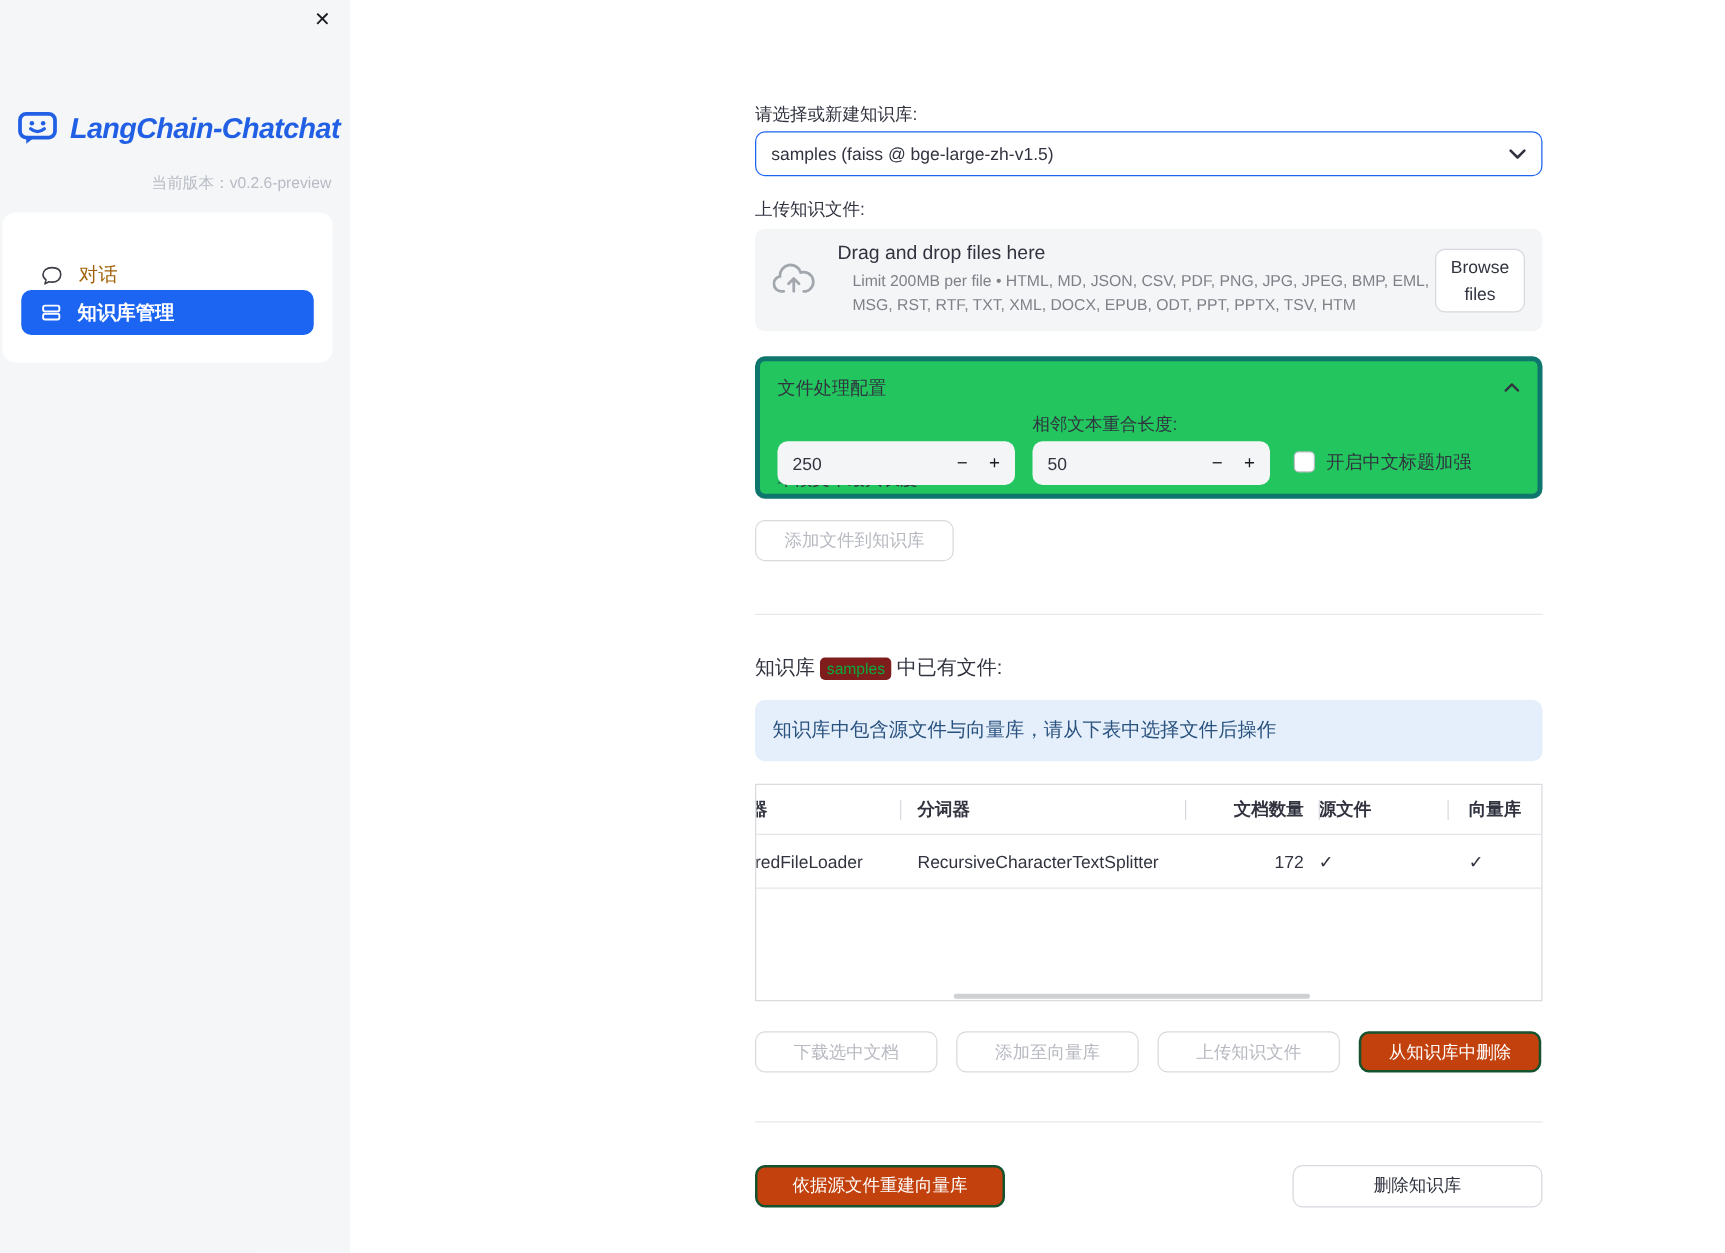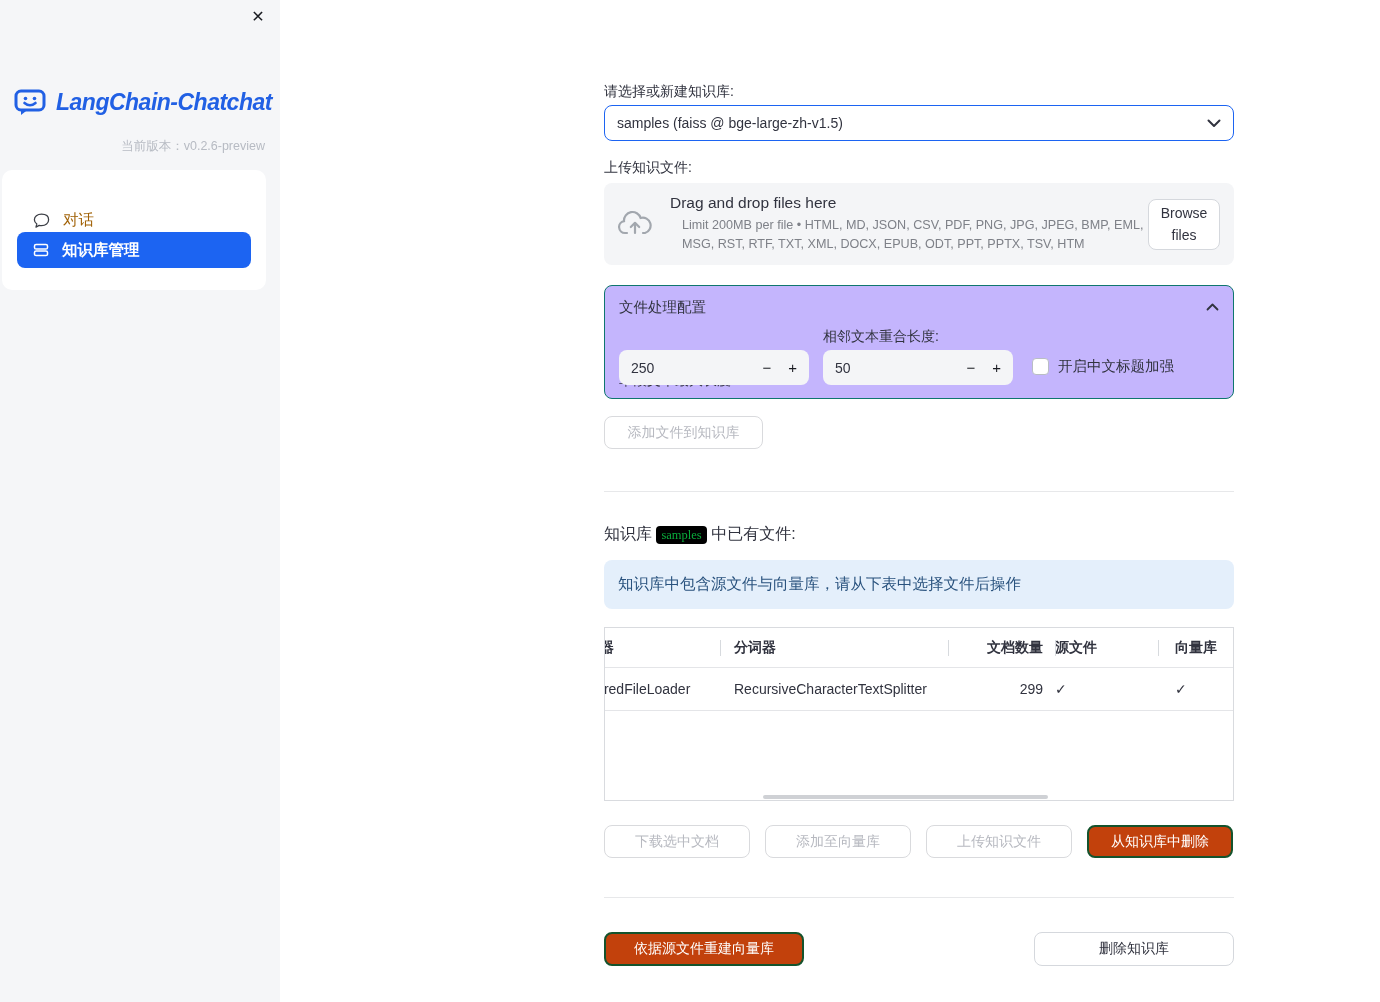--- a/index.html
+++ b/index.html
@@ -36,21 +36,21 @@
   #dropzone { top:183px; height:82px; background:#f4f5f7; border-radius:8px;
               display:flex; align-items:center; padding:0 14px; }
   #drop-texts { margin-left:18px; width:474px; }
   #drop-title { font-size:15.5px; color:#31333f; margin-bottom:4px; }
   #drop-hint  { font-size:12.6px; color:#7e8188; line-height:1.5;margin-left:12px; }
   #browse-btn { margin-left:auto; width:72px; height:51px; background:#ffffff;
                 border:1px solid #d5d8dd; border-radius:8px; font-size:14px; color:#31333f;
                 display:flex; align-items:center; justify-content:center; text-align:center;
                 line-height:1.6; cursor:pointer; }
 
-  #expander { top:285px; height:114px; border:1px solid #0f766e; border-radius:8px; background:#c4b5fd; }
+  #expander { top:285px; height:114px; border:4px solid #0f766e; border-radius:8px; background:#22c55e; }
   #expander-header { position:absolute; left:14px; top:10px; right:14px; height:22px;
                      display:flex; align-items:center; justify-content:space-between;
                      font-size:14.5px; cursor:pointer; }
   .num-label { position:absolute; top:42px; font-size:14px; }
   .num-input { position:absolute; top:64px; width:190px; height:35px; background:#f4f5f7;
                border-radius:8px; display:flex; align-items:center; padding:0 12px; font-size:14px; }
   .stepper { margin-left:auto; display:flex; gap:17px; font-size:15px; color:#1a1c22; }
   .stepper span { cursor:pointer; }
   #checkbox-row { position:absolute; left:427px; top:71px; display:flex; align-items:center; gap:9px; }
   #zh-checkbox { width:17px; height:17px; background:#ffffff; border:1px solid #b9bdc4;
@@ -60,22 +60,22 @@
   .btn { border-radius:8px; font-size:14px; display:flex; align-items:center; justify-content:center;
          cursor:pointer; background:#ffffff; border:1px solid #d5d8dd; color:#31333f; }
   .btn.disabled { border-color:#d9dadd; color:#b7b9c0; cursor:default; }
   .btn.primary  { background:#c2410c; border:2px solid #14532d; color:#ffffff; }
 
   #add-files-btn { top:416px; left:324px; width:159px; height:33px; position:absolute; }
 
   .divider { position:absolute; left:324px; width:630px; height:1px; background:#e7e8ea; }
 
   #kb-files-line { top:524px; font-size:16px; }
-  #kb-files-line code { font-family:Liberation Serif, serif;
-                        font-size:12.5px; color:#09ab3b; background:#000000;
+  #kb-files-line code { font-family:Liberation Sans, sans-serif;
+                        font-size:12.5px; color:#09ab3b; background:#7f1d1d;
                         padding:2px 5px; border-radius:4px; }
 
   #info-box { top:560px; height:49px; background:#e4effb; border-radius:8px;
               display:flex; align-items:center; padding:16px 14px; font-size:15.5px; color:#29527e; }
 
   
   #kb-table { top:627px; height:174px; border:1px solid #d9dbdf; background:#ffffff; overflow:hidden; }
   .trow { position:absolute; left:0; width:628px; display:flex; align-items:center; }
   #thead-row { top:0; height:40px; border-bottom:1px solid #e4e5e8; font-weight:bold; font-size:14px; }
   #tbody-row { top:40px; height:43px; border-bottom:1px solid #e4e5e8; font-size:14px; }
@@ -224,21 +224,21 @@
       <div class="c5">向量库</div>
     </div>
     <div class="vsep" style="left:115px;"></div>
     <div class="vsep" style="left:343px;"></div>
     <div class="vsep" style="left:450px;"></div>
     <div class="vsep" style="left:553px;"></div>
 
     <div class="trow" id="tbody-row">
       <div class="c1"><span class="shift">UnstructuredFileLoader</span></div>
       <div class="c2">RecursiveCharacterTextSplitter</div>
-      <div class="c3">299</div>
+      <div class="c3">172</div>
       <div class="c4">✓</div>
       <div class="c5">✓</div>
     </div>
 
     <div id="hscroll-thumb"></div>
   </div>
 
   <div class="btn disabled row-btn" style="left:324px;">下载选中文档</div>
   <div class="btn disabled row-btn" style="left:485px;">添加至向量库</div>
   <div class="btn disabled row-btn" style="left:646px;">上传知识文件</div>

